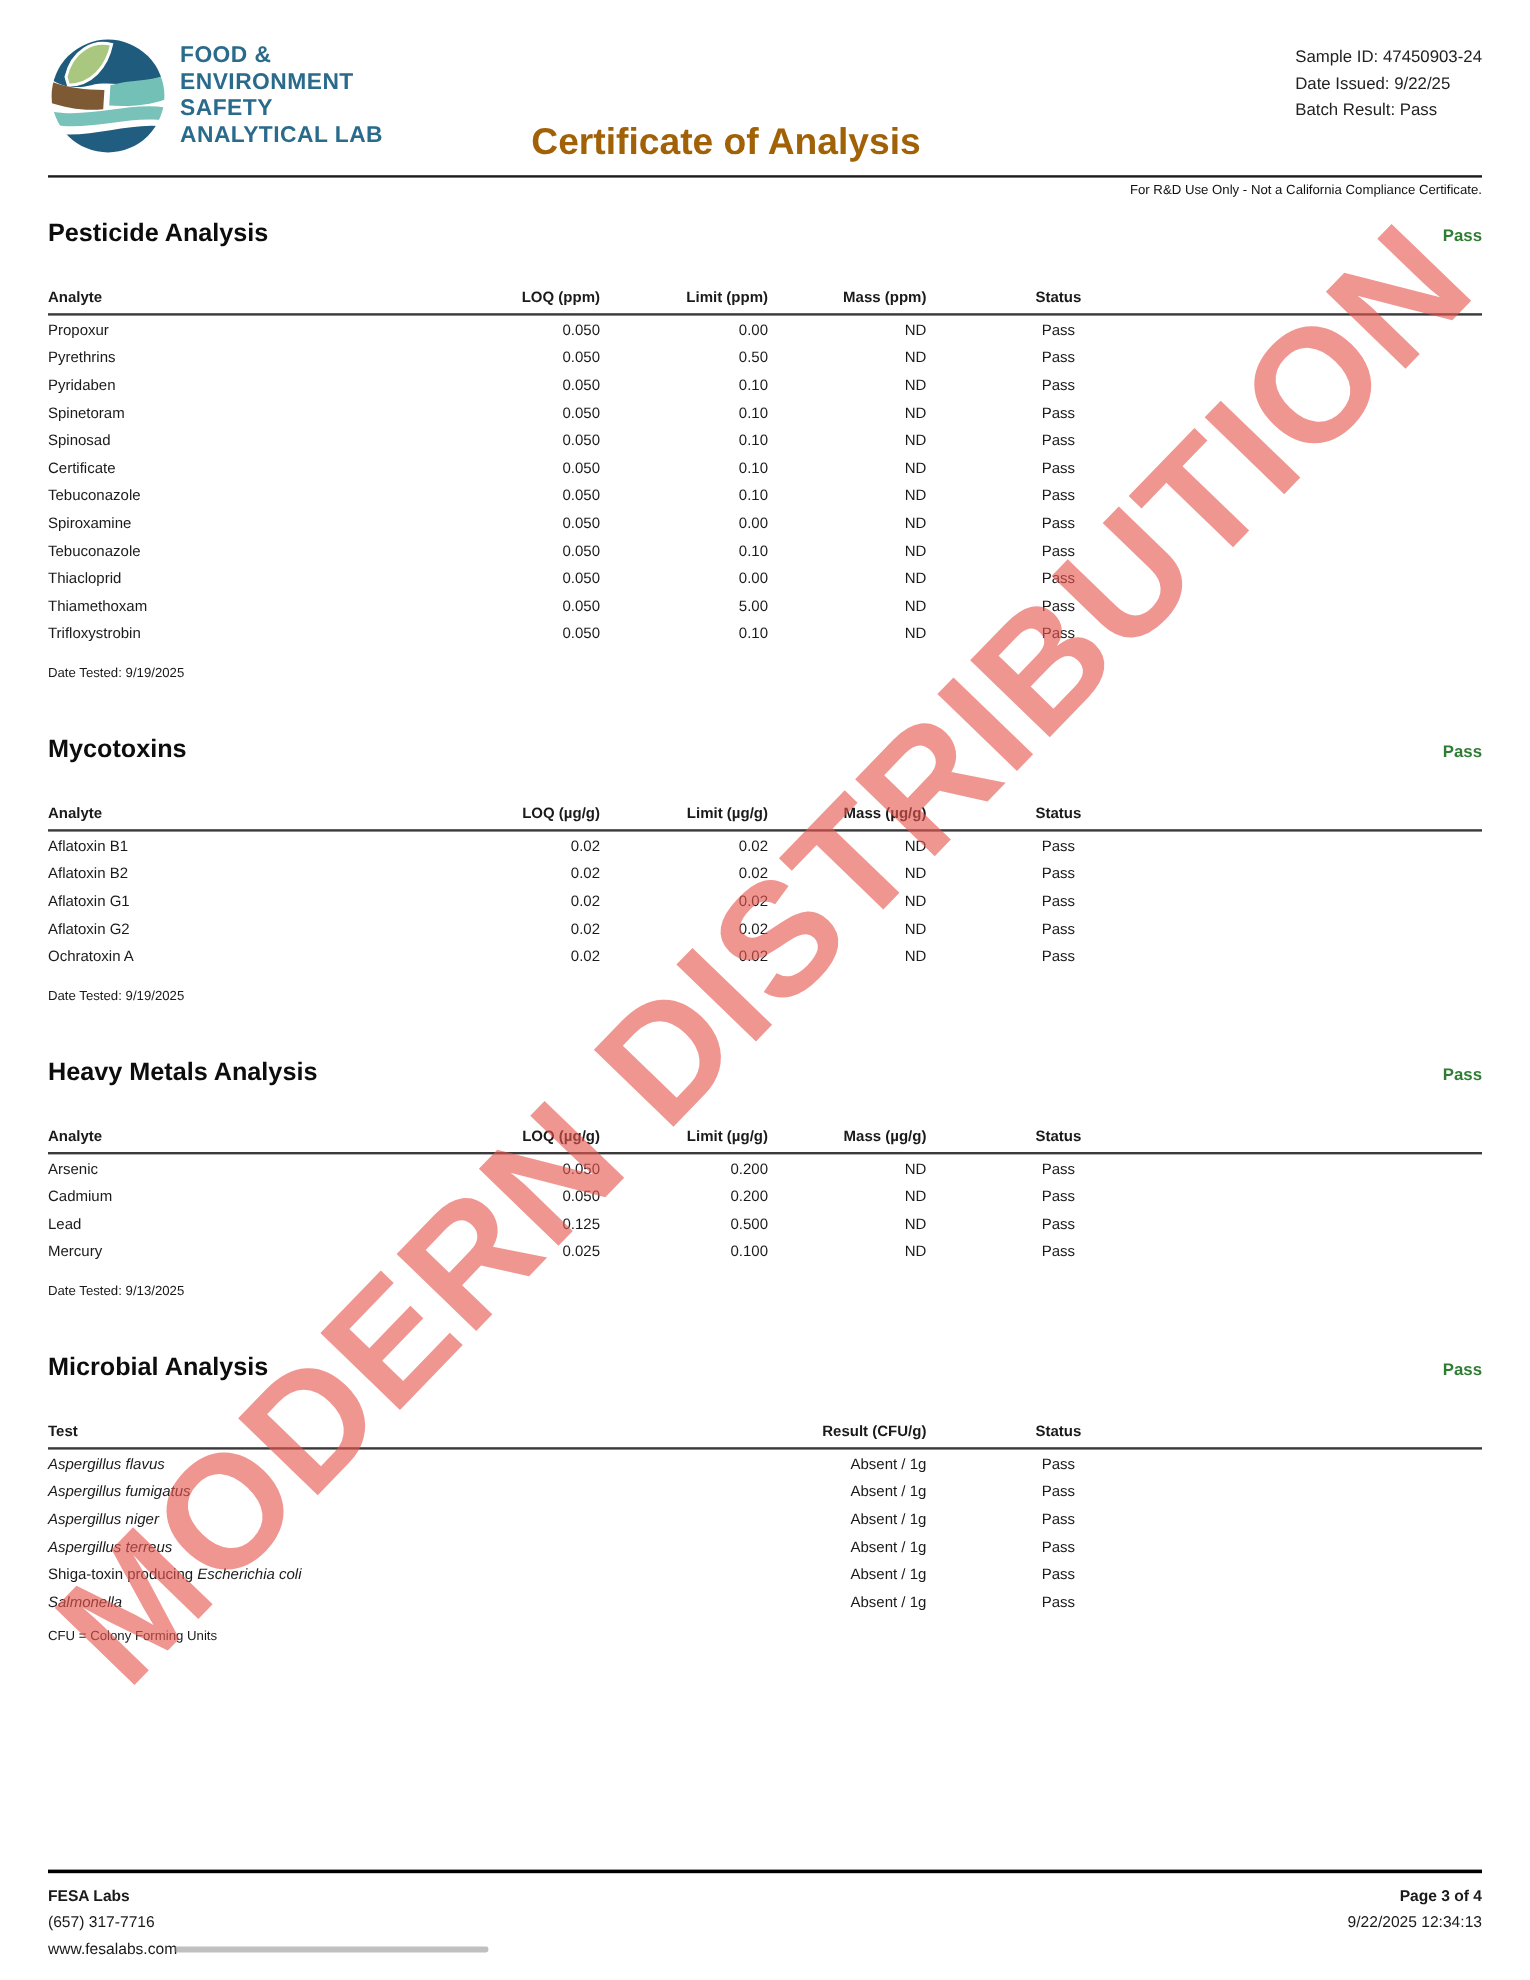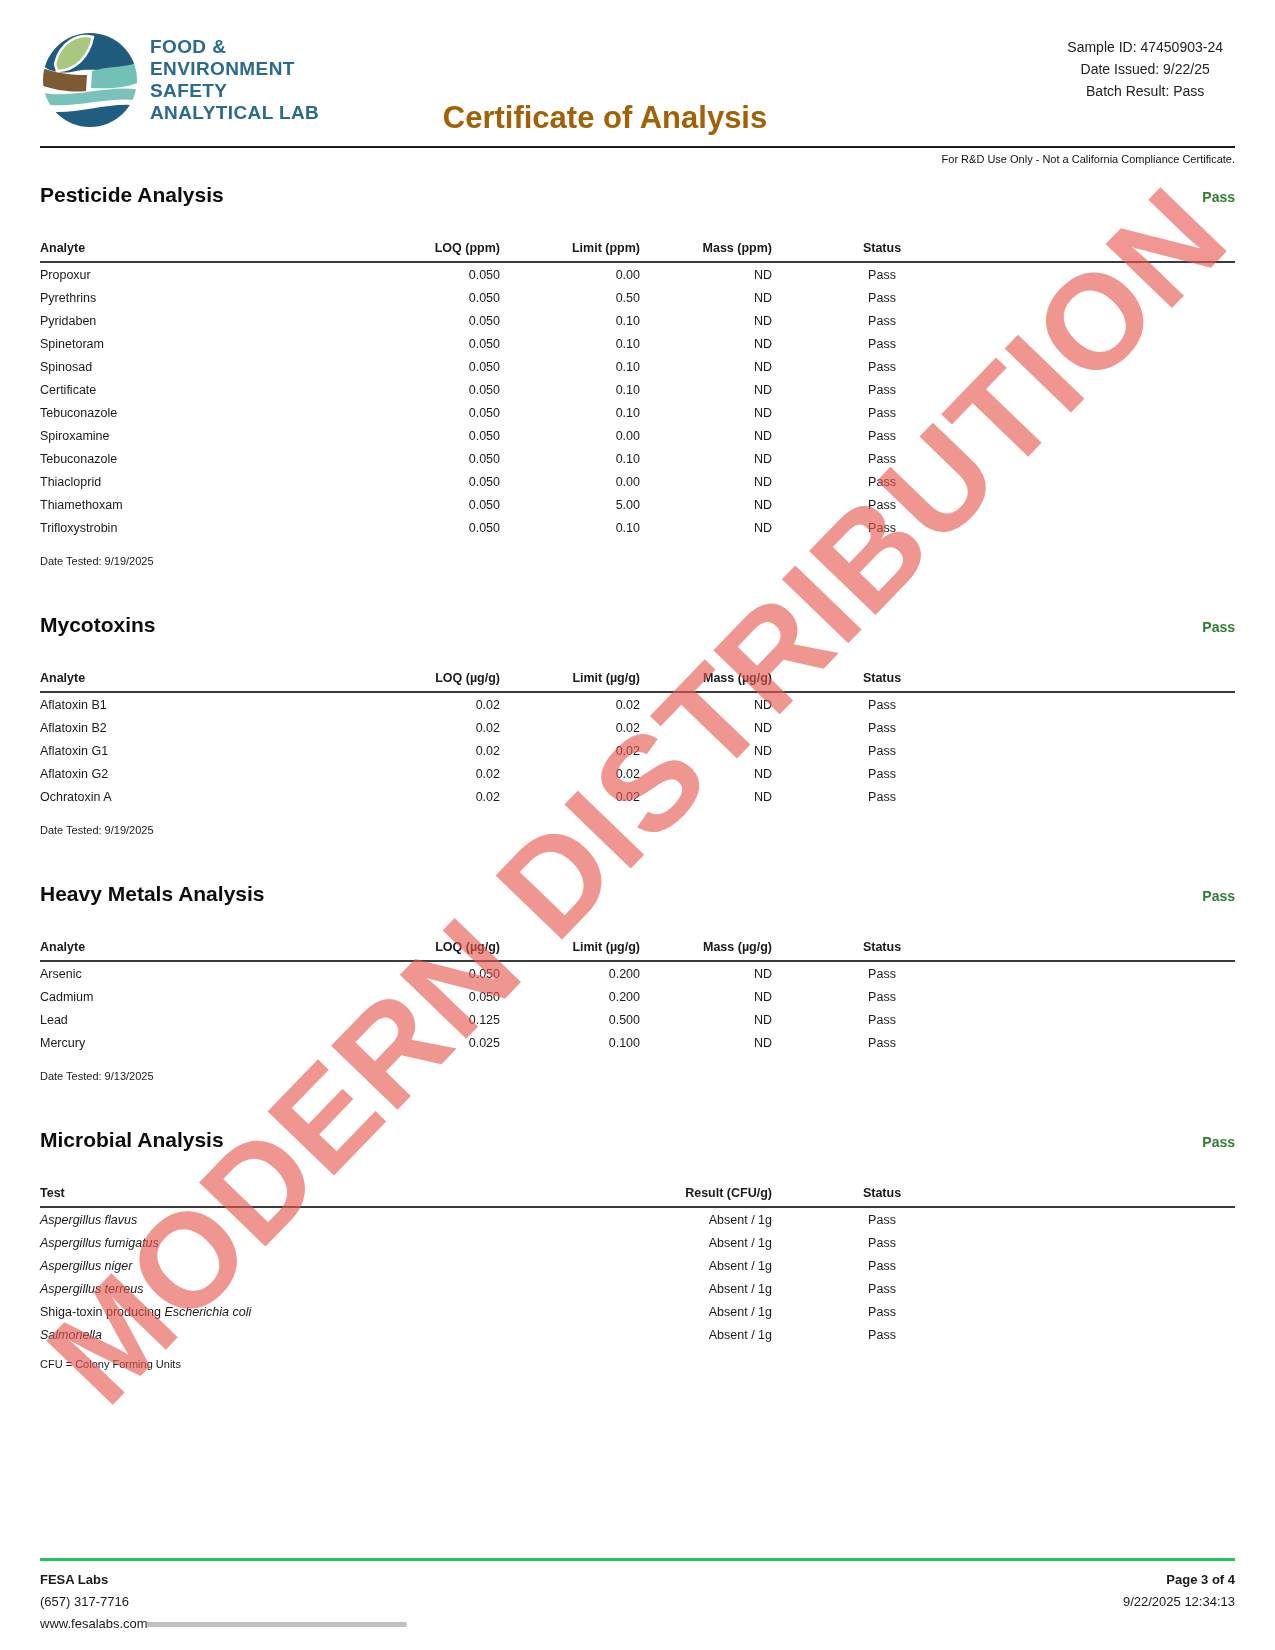--- a/index.html
+++ b/index.html
@@ -12,21 +12,21 @@
   .content { padding:0 40px; }
 
   
   .header { position:relative; height:146px; }
   .logo-row { position:absolute; left:0; top:30px; display:flex; gap:10px; }
   .logo-svg { width:100px; height:100px; }
   .wordmark { margin-top:6px; font-size:19px; font-weight:700; line-height:22px;
     color:#2a6b8c; letter-spacing:0.4px; }
   .doc-title { position:absolute; left:565px; top:100px; transform:translateX(-50%);
     margin:0; font-size:31px; font-weight:700; color:#a16207; white-space:nowrap; }
-  .sample-info { position:absolute; right:12px; top:36px; text-align:center;
+  .sample-info { position:absolute; right:0; top:36px; text-align:left;
     font-size:14px; line-height:22px; color:#222; }
   .rule { border-top:2.5px solid #1c1c1c; }
   .subtitle { text-align:right; font-size:11px; margin-top:5px; color:#111; }
 
   
   .section { margin-top:46px; }
   .section.first { margin-top:18px; }
   .sec-head { display:flex; justify-content:space-between; align-items:baseline; }
   .sec-title { margin:0; font-size:21px; font-weight:700; color:#0d0d0d; }
   .sec-status { font-size:14px; font-weight:700; color:#2e7d32; }
@@ -39,21 +39,21 @@
   .cell.left { text-align:left; }
   .cell.right { text-align:right; }
   .cell.center { text-align:center; }
   .seg-i { font-style:italic; }
 
   .date-tested { margin-top:16px; font-size:11px; color:#1a1a1a; }
   .footnote { margin-top:12px; font-size:11px; color:#1a1a1a; }
 
   
   .footer { position:absolute; left:40px; right:40px; top:1558px;
-    border-top:3px solid #22c55e; padding-top:8px;
+    border-top:3px solid #000000; padding-top:8px;
     display:flex; justify-content:space-between; font-size:13px; line-height:22px; }
   .footer .company, .footer .page-ind { font-weight:700; }
   .footer .right { text-align:right; }
   .fineprint { position:absolute; left:145px; top:1622px; width:262px; height:5px;
     background:#8d8d8d; opacity:0.55; border-radius:2px; }
 
   
   .watermark { position:absolute; left:637px; top:795px;
     transform:translate(-50%,-50%) rotate(-46deg);
     font-size:134px; font-weight:700; letter-spacing:2px; white-space:nowrap;

